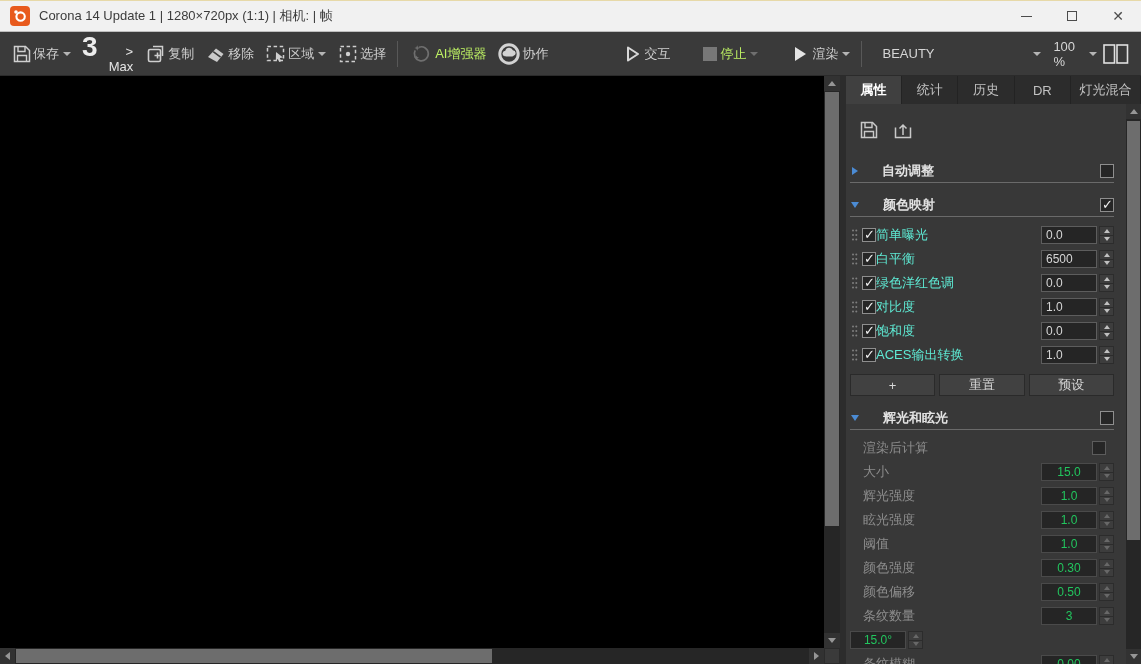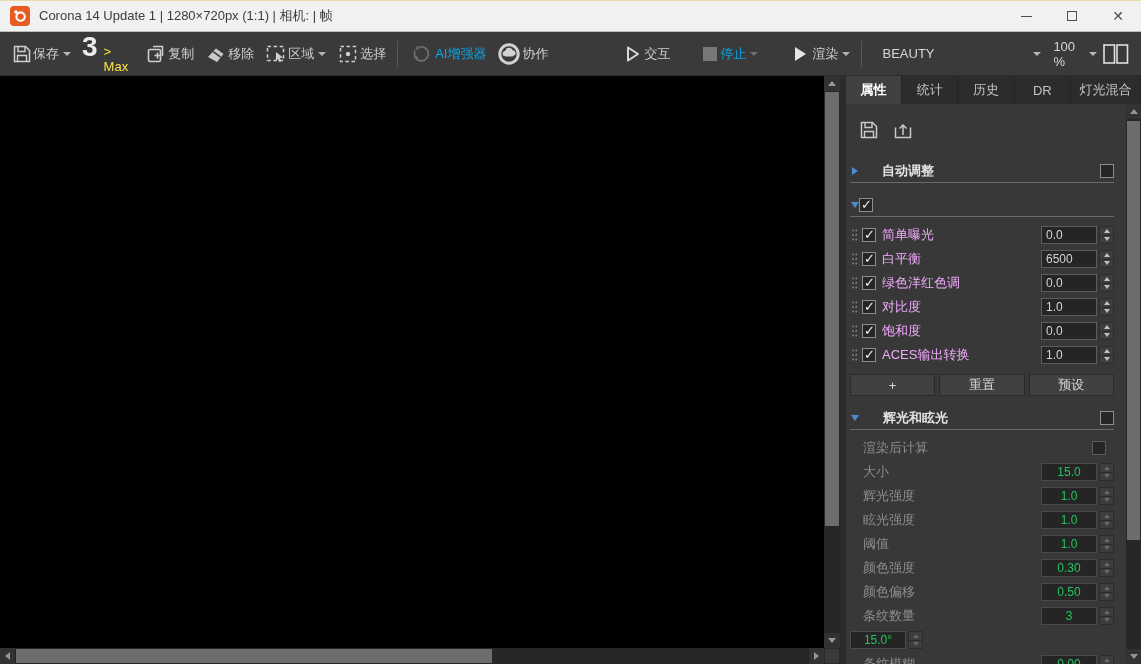--- a/index.html
+++ b/index.html
@@ -20,25 +20,25 @@
   .glyph-close { font-size:14px; color:#4c4c4c; line-height:1; }
 
   
   .toolbar { height:44px; background:#3a3a3a; display:flex; align-items:center; flex:none;
     border-bottom:1px solid #2b2b2b; padding:0 6px; }
   .titem { display:flex; align-items:center; color:#cfcfcf; font-size:13px; padding:0 5px;
     height:36px; white-space:nowrap; cursor:default; }
   .titem .lbl { }
   .caret { width:0; height:0; border-left:4px solid transparent; border-right:4px solid transparent;
     border-top:4px solid #b5b5b5; margin-left:4px; }
-  .titem.disabled { color:#0ea5e9; }
+  .titem.disabled { color:#bef264; }
   .titem.disabled .caret { border-top-color:#6f6f6f; }
   .passes { display:flex; align-items:baseline; padding:0 6px; }
   .pass-num { font-size:28px; font-weight:bold; color:#ececec; line-height:1; }
-  .pass-max { font-size:13px; color:#fde047; margin-left:6px; }
+  .pass-max { font-size:13px; color:#e5e5e5; margin-left:6px;text-align:right; }
   .sep { width:1px; height:26px; background:#585858; margin:0 6px; flex:none; }
   .beauty-combo { width:178px; display:flex; align-items:center; justify-content:space-between;
     margin-left:14px; color:#d6d6d6; font-size:13px; }
   .zoom-combo { display:flex; align-items:center; color:#d6d6d6; font-size:13px; margin-left:12px; }
   .spacer-big { width:62px; flex:none; }
   .spacer-med { width:20px; flex:none; }
 
   
   .main { flex:1; display:flex; min-height:0; }
   .viewport-col { width:840px; flex:none; display:flex; flex-direction:column; min-height:0; }
@@ -86,21 +86,21 @@
 
   .checkbox { width:14px; height:14px; background:#262626; border:1px solid #8e8e8e;
     position:relative; flex:none; cursor:default; }
   .checkbox.checked::after { content:"\2713"; position:absolute; left:1px; top:-2px;
     font-size:13px; font-weight:bold; color:#f2f2f2; }
   .checkbox.dim { border-color:#5c5c5c; }
 
   .param-row { display:flex; align-items:center; height:24px; }
   .drag { flex:none; margin-left:1px; }
   .param-row .checkbox { margin-left:4px; }
-  .param-label { flex:1; font-size:13px; color:#f0abfc; margin-left:6px; white-space:nowrap; overflow:hidden; }
+  .param-label { flex:1; font-size:13px; color:#5eead4; margin-left:0; white-space:nowrap; overflow:hidden; }
   .param-row.first-rows { margin-top:6px; }
   .value-box { width:56px; height:18px; flex:none; background:#252525; border:1px solid #5d5d5d;
     color:#d6d6d6; font-size:12px; padding:0 4px; font-family:"Liberation Sans","DejaVu Sans",sans-serif; }
   .spinner { width:15px; height:18px; flex:none; margin-left:2px; display:flex; flex-direction:column; }
   .sbtn { flex:1; background:#3d3d3d; border:1px solid #2c2c2c; display:flex; align-items:center; justify-content:center; }
   .sbtn.up { border-bottom:none; }
   .sbtn .su { width:0;height:0;border-left:3px solid transparent;border-right:3px solid transparent;border-bottom:4px solid #c0c0c0; }
   .sbtn .sd { width:0;height:0;border-left:3px solid transparent;border-right:3px solid transparent;border-top:4px solid #c0c0c0; }
 
   .param-row.disabled .param-label { color:#8d8d8d; margin-left:13px; }
@@ -297,20 +297,21 @@
           </div>
 
           <div class="section-header">
             <span class="tri-collapsed"></span>
             <span class="section-title">自动调整</span>
             <span class="checkbox"></span>
           </div>
 
           <div class="section-header">
             <span class="tri-expanded"></span>
+            <span class="section-title">颜色映射</span>
             <span class="checkbox checked"></span>
           </div>
 
           <div class="param-row first-rows">
             <svg class="drag" width="7" height="14" viewBox="0 0 7 14">
                 <g fill="#7f7f7f">
                   <circle cx="2" cy="2.5" r="1"></circle>
                   <circle cx="5.3" cy="2.5" r="1"></circle>
                   <circle cx="2" cy="7" r="1"></circle>
                   <circle cx="5.3" cy="7" r="1"></circle>

